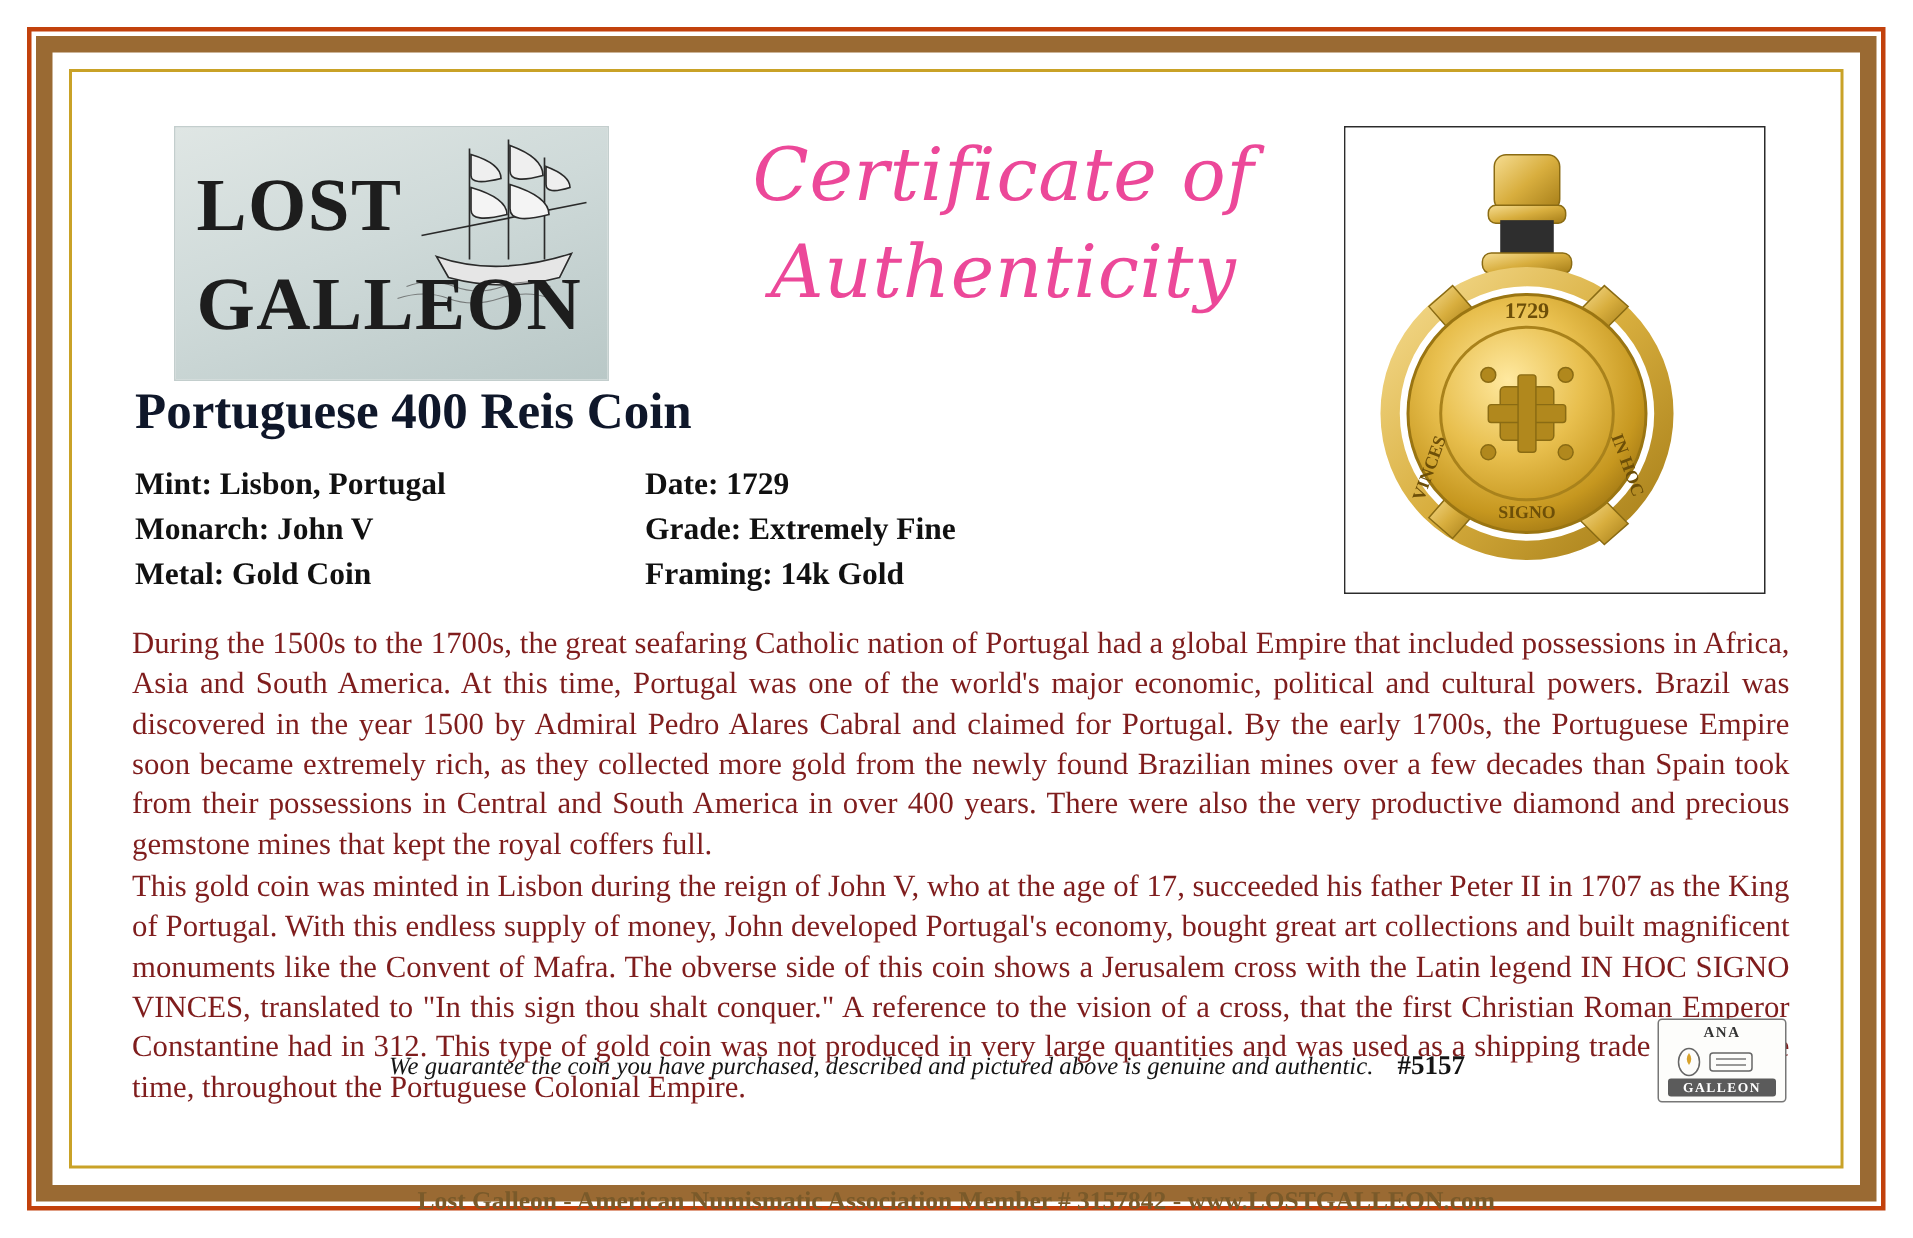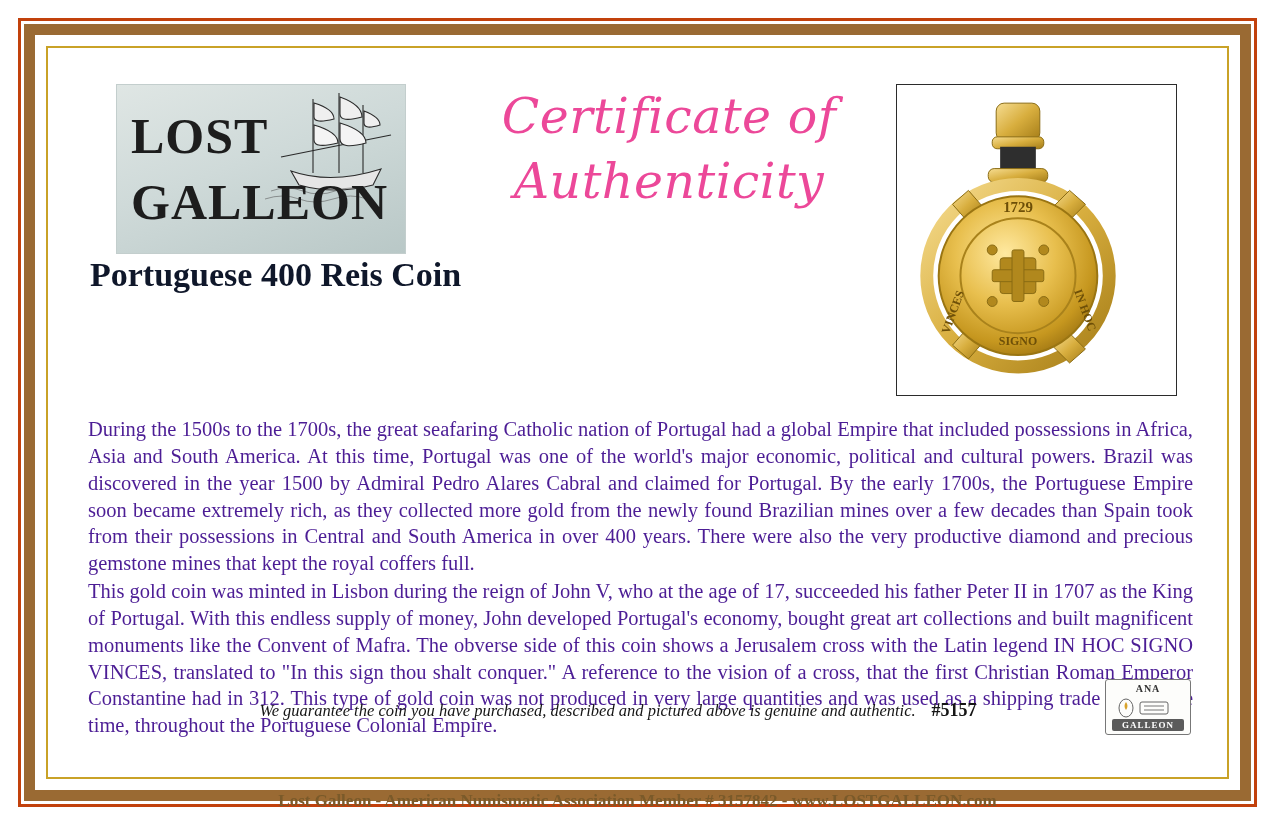--- a/index.html
+++ b/index.html
@@ -170,21 +170,21 @@
   .spec-right { width: 320px; }
 
   
   .body-text {
     position: absolute;
     left: 40px;
     right: 34px;
     top: 368px;
     font-size: 20.5px;
     line-height: 1.31;
-    color: #4c1d95;
+    color: #7f1d1d;
     text-align: justify;
     font-family: "Liberation Serif", serif;
   }
   .body-text p { margin: 0 0 0 0; }
   .body-text p + p { margin-top: 1px; }
 
   
   .guarantee {
     position: absolute;
     left: 120px;
@@ -339,20 +339,34 @@
                   <circle cx="96" cy="218" r="5"></circle>
                   <circle cx="148" cy="218" r="5"></circle>
                 </g>
               </svg>
             </div>
 
           </div>
 
           <div class="item-title">Portuguese 400 Reis Coin</div>
 
+          <div class="specs">
+            <div class="spec-row">
+              <div class="spec-left">Mint: Lisbon, Portugal</div>
+              <div class="spec-right">Date: 1729</div>
+            </div>
+            <div class="spec-row">
+              <div class="spec-left">Monarch: John V</div>
+              <div class="spec-right">Grade: Extremely Fine</div>
+            </div>
+            <div class="spec-row">
+              <div class="spec-left">Metal: Gold Coin</div>
+              <div class="spec-right">Framing: 14k Gold</div>
+            </div>
+          </div>
 
           <div class="body-text">
             <p>During the 1500s to the 1700s, the great seafaring Catholic nation of Portugal had a global Empire that included possessions in Africa, Asia and South America. At this time, Portugal was one of the world's major economic, political and cultural powers. Brazil was discovered in the year 1500 by Admiral Pedro Alares Cabral and claimed for Portugal. By the early 1700s, the Portuguese Empire soon became extremely rich, as they collected more gold from the newly found Brazilian mines over a few decades than Spain took from their possessions in Central and South America in over 400 years. There were also the very productive diamond and precious gemstone mines that kept the royal coffers full.</p>
             <p>This gold coin was minted in Lisbon during the reign of John V, who at the age of 17, succeeded his father Peter II in 1707 as the King of Portugal. With this endless supply of money, John developed Portugal's economy, bought great art collections and built magnificent monuments like the Convent of Mafra. The obverse side of this coin shows a Jerusalem cross with the Latin legend IN HOC SIGNO VINCES, translated to "In this sign thou shalt conquer." A reference to the vision of a cross, that the first Christian Roman Emperor Constantine had in 312. This type of gold coin was not produced in very large quantities and was used as a shipping trade coin at the time, throughout the Portuguese Colonial Empire.</p>
           </div>
 
           <div class="guarantee">
             <span>We guarantee the coin you have purchased, described and pictured above is genuine and authentic.</span><span class="num">#5157</span>
           </div>
 

